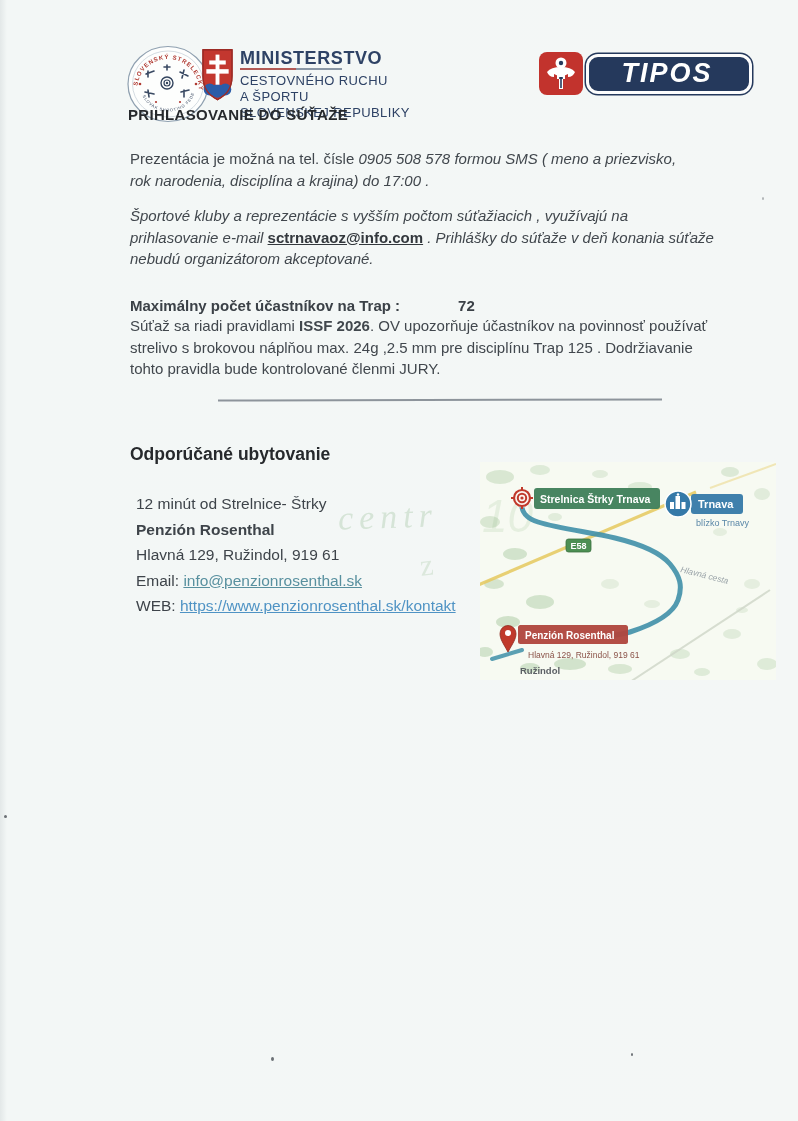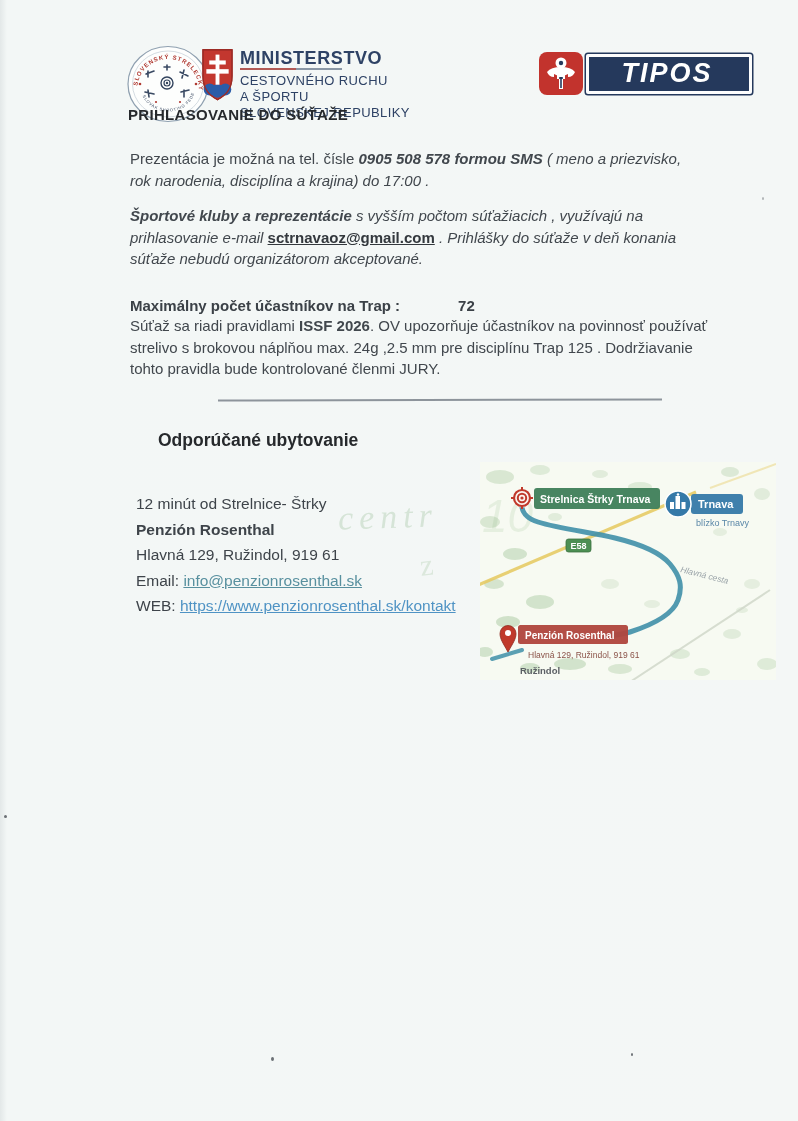--- a/index.html
+++ b/index.html
@@ -14,47 +14,47 @@
   .fed-logo { position:absolute; left:126px; top:44px; width:84px; height:80px; }
   .coa { position:absolute; left:201px; top:47px; width:33px; height:56px; }
   .ministry { position:absolute; left:240px; top:50px; line-height:16px; color:#2e4265; }
   .ministry .m1 { font-size:18px; font-weight:bold; letter-spacing:.6px; }
   .ministry .m-rule { width:102px; height:2px; margin:2px 0 3px 0;
     background:linear-gradient(to right,#b25a55 55%, #8a97a6 55%); }
   .ministry .mline { font-size:13px; letter-spacing:.4px; }
   .tipos { position:absolute; left:540px; top:53px; display:flex; align-items:center; }
   .tipos-sq { width:42px; height:41px; background:#c2332d; border-radius:7px;
     position:relative; margin-right:4px; box-shadow:0 0 0 1px #c2332d; }
-  .tipos-wordmark { width:166px; height:40px; background:#25395c; border-radius:2px;
+  .tipos-wordmark { width:166px; height:40px; background:#25395c; border-radius:12px;
     box-shadow: inset 0 0 0 3px #fdfdfd, 0 0 0 1.5px #25395c;
     display:flex; align-items:center; justify-content:center; }
   .tipos-wordmark span { color:#fff; font-weight:bold; font-style:italic;
     font-size:27px; letter-spacing:2px; padding-right:4px; }
 
   .page-title { position:absolute; left:128px; top:106px; font-size:15px;
     font-weight:bold; color:#26292c; letter-spacing:.3px; }
 
   
   .para { position:absolute; left:130px; font-size:15px; line-height:21.5px; color:#41474d; }
   .p1 { top:148px; width:562px; }
   .p2 { top:205px; width:584px; font-style:italic; }
   .p3 { top:295px; font-weight:bold; color:#3b4147; }
   .p3 .val { display:inline-block; margin-left:58px; }
   .p4 { top:315px; width:588px; }
   .b { font-weight:bold; }
-  .bi { font-weight:bold; font-style:italic; }
+  .bi { font-weight:normal; font-style:italic; }
   .i { font-style:italic; }
   .email-strong { font-weight:bold; font-style:normal; text-decoration:underline; color:#33383d; }
 
   .divider { position:absolute; left:218px; top:399px; width:444px; height:2px;
     background:#8d949b; transform:rotate(-0.15deg); }
 
   
-  .acc-heading { position:absolute; left:130px; top:430px; font-size:17.5px;
-    font-weight:bold; color:#26292c;margin-left:28px; }
+  .acc-heading { position:absolute; left:130px; top:444px; font-size:17.5px;
+    font-weight:bold; color:#26292c; }
   .acc { position:absolute; left:136px; top:491px; font-size:15.5px; line-height:25.5px; color:#3e444a; }
   .acc .name { font-weight:bold; }
   a.link-email { color:#58909f; text-decoration:underline; }
   a.link-web { color:#4f93c4; text-decoration:underline; }
 
   .watermark { position:absolute; left:338px; top:498px; font-size:34px; font-style:italic;
     color:rgba(110,165,105,.22); letter-spacing:6px; transform:rotate(-2deg);
     font-family:"Liberation Serif", serif; pointer-events:none; }
   .watermark2 { position:absolute; left:420px; top:548px; font-size:30px;
     color:rgba(110,165,105,.18); transform:rotate(-6deg);
@@ -143,21 +143,21 @@
     </div>
     <div class="tipos-wordmark">
       <span>TIPOS</span>
     </div>
   </div>
 
   <div class="page-title">PRIHLASOVANIE DO SÚŤAŽE</div>
 
   <p class="para p1"><span>Prezentácia je možná na tel. čísle </span><span class="bi">0905 508 578 formou SMS</span><span class="i"> ( meno a priezvisko, rok narodenia, disciplína a krajina)  do 17:00 .</span></p>
 
-  <p class="para p2"><span class="bi">Športové kluby a reprezentácie</span><span> s vyšším počtom súťažiacich , využívajú na prihlasovanie e-mail </span><span class="email-strong">sctrnavaoz@gmail.com</span><span> .  Prihlášky do súťaže v deň konania súťaže nebudú organizátorom akceptované.</span></p>
+  <p class="para p2"><span class="bi">Športové kluby a reprezentácie</span><span> s vyšším počtom súťažiacich , využívajú na prihlasovanie e-mail </span><span class="email-strong">sctrnavaoz@info.com</span><span> .  Prihlášky do súťaže v deň konania súťaže nebudú organizátorom akceptované.</span></p>
 
   <p class="para p3"><span>Maximálny počet účastníkov na Trap :</span><span class="val">72</span></p>
 
   <p class="para p4"><span>Súťaž sa riadi pravidlami </span><span class="b">ISSF 2026</span><span>. OV upozorňuje účastníkov na povinnosť používať strelivo s brokovou náplňou max. 24g ,2.5 mm pre disciplínu Trap 125 . Dodržiavanie tohto pravidla bude kontrolované členmi JURY.</span></p>
 
   <div class="divider"></div>
 
   <div class="acc-heading">Odporúčané ubytovanie</div>
 
   <div class="watermark">centr</div>

